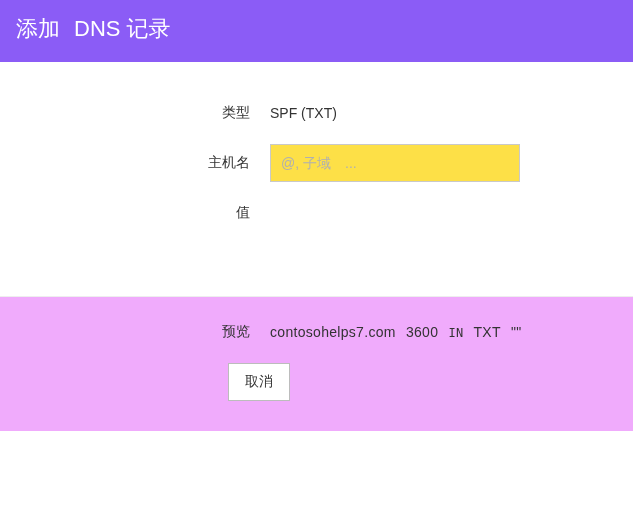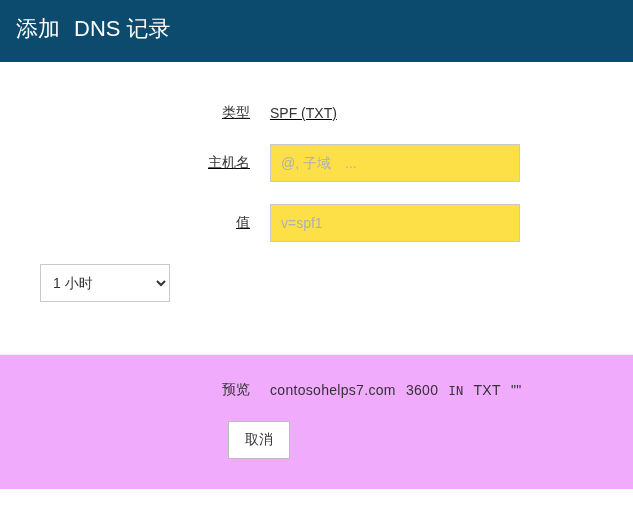--- a/index.html
+++ b/index.html
@@ -2,36 +2,35 @@
 <html><head>
   <meta charset="utf-8">
   <style>
     * { box-sizing: border-box; margin: 0; padding: 0; }
     body {
       font-family: "Microsoft YaHei", "PingFang SC", Arial, sans-serif;
       width: 633px;
       background: #fff;
     }
     .header {
-      background: #0c4a6e;
+      background: #8b5cf6;
       color: #fff;
       padding: 14px 16px 18px 16px;
       font-size: 22px;
       font-weight: 300;
     }
     .header h1 { font-weight: 300; font-size: 22px; }
     .header-spacer { display: inline-block; width: 14px; }
     .form-area {
       padding: 42px 40px 30px 40px;
     }
     .row {
       display: flex;
       align-items: center;
       margin-bottom: 22px;
-      text-decoration: underline;
     }
     .label {
       width: 230px;
       text-align: right;
       padding-right: 20px;
       color: #333;
       font-size: 14px;
     }
     .ttl-label {
       border-bottom: 1px dotted #888;
@@ -136,31 +135,23 @@
 
   <div class="row">
     <div class="label">主机名</div>
     <div class="field">
       <input type="text" placeholder="@, 子域　..." style="">
     </div>
   </div>
 
   <div class="row">
     <div class="label">值</div>
-    <div class="field">
-      <input type="text" placeholder="v=spf1" style="">
-    </div>
   </div>
 
   <div class="row">
-    <div class="field">
-      <select>
-        <option>1 小时</option>
-      </select>
-    </div>
   </div>
 
 </div>
 
 <div class="footer">
 
   <div class="preview-row">
     <div class="preview-label">预览</div>
     <div class="preview-value">
       <span>contosohelps7.com</span>

